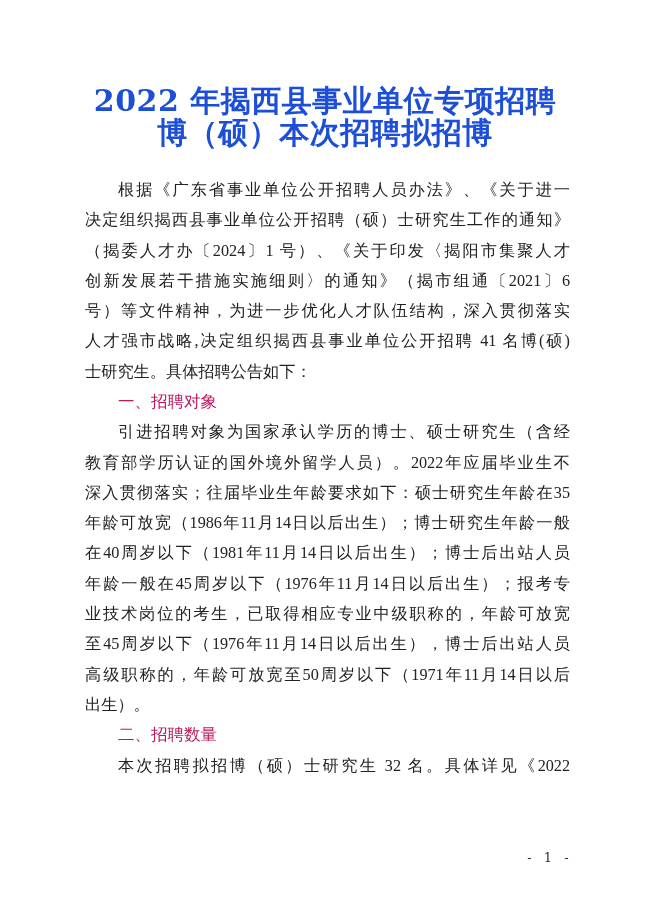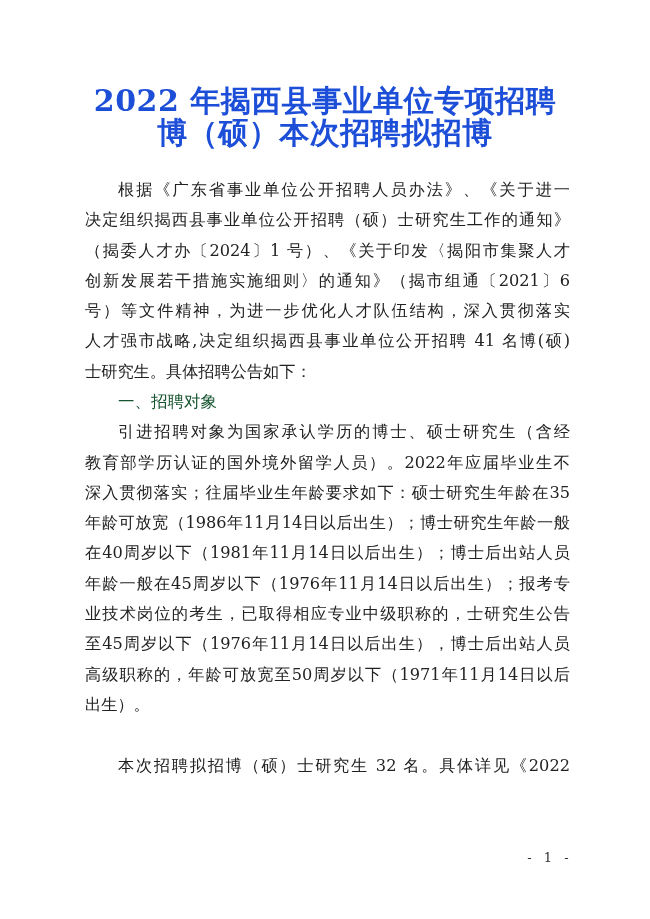--- a/index.html
+++ b/index.html
@@ -41,30 +41,31 @@
       left: 85px;
       width: 485px;
       height: 30px;
       font-size: 16.2px;
       line-height: 30px;
       white-space: nowrap;
       color: #222;
       text-align: justify;
       text-align-last: justify;
       letter-spacing: 0;
+      font-family: Liberation Serif, serif;
     }
     .line.indent { left: 118px; width: 452px; }
     .line.short { text-align-last: left; }
     .heading {
       position: absolute;
       left: 118px;
       font-family: "DejaVu Sans", "Liberation Sans", sans-serif;
       font-size: 16.5px;
       line-height: 30px;
-      color: #14532d;
+      color: #be185d;
       white-space: nowrap;
     }
     .page-number {
       position: absolute;
       top: 850px;
       left: 520px;
       width: 60px;
       text-align: center;
       font-size: 13px;
       color: #333;
@@ -91,25 +92,26 @@
 
   <div class="heading" style="top:387px">一、招聘对象</div>
 
   <div>
     <div class="line indent" style="top:417px">引进招聘对象为国家承认学历的博士、硕士研究生（含经</div>
     <div class="line" style="top:448px">教育部学历认证的国外境外留学人员）。2022年应届毕业生不</div>
     <div class="line" style="top:478px">深入贯彻落实；往届毕业生年龄要求如下：硕士研究生年龄在35</div>
     <div class="line" style="top:508px">年龄可放宽（1986年11月14日以后出生）；博士研究生年龄一般</div>
     <div class="line" style="top:538px">在40周岁以下（1981年11月14日以后出生）；博士后出站人员</div>
     <div class="line" style="top:569px">年龄一般在45周岁以下（1976年11月14日以后出生）；报考专</div>
-    <div class="line" style="top:599px">业技术岗位的考生，已取得相应专业中级职称的，士研究生公告</div>
+    <div class="line" style="top:599px">业技术岗位的考生，已取得相应专业中级职称的，年龄可放宽</div>
     <div class="line" style="top:629px">至45周岁以下（1976年11月14日以后出生），博士后出站人员</div>
     <div class="line" style="top:660px">高级职称的，年龄可放宽至50周岁以下（1971年11月14日以后</div>
     <div class="line short" style="top:690px">出生）。</div>
   </div>
 
+  <div class="heading" style="top:720px">二、招聘数量</div>
 
   <div>
     <div class="line indent" style="top:751px">本次招聘拟招博（硕）士研究生 32 名。具体详见《2022</div>
   </div>
 
   <div class="page-number">- 1 -</div>
 </div>
 
 </body></html>

